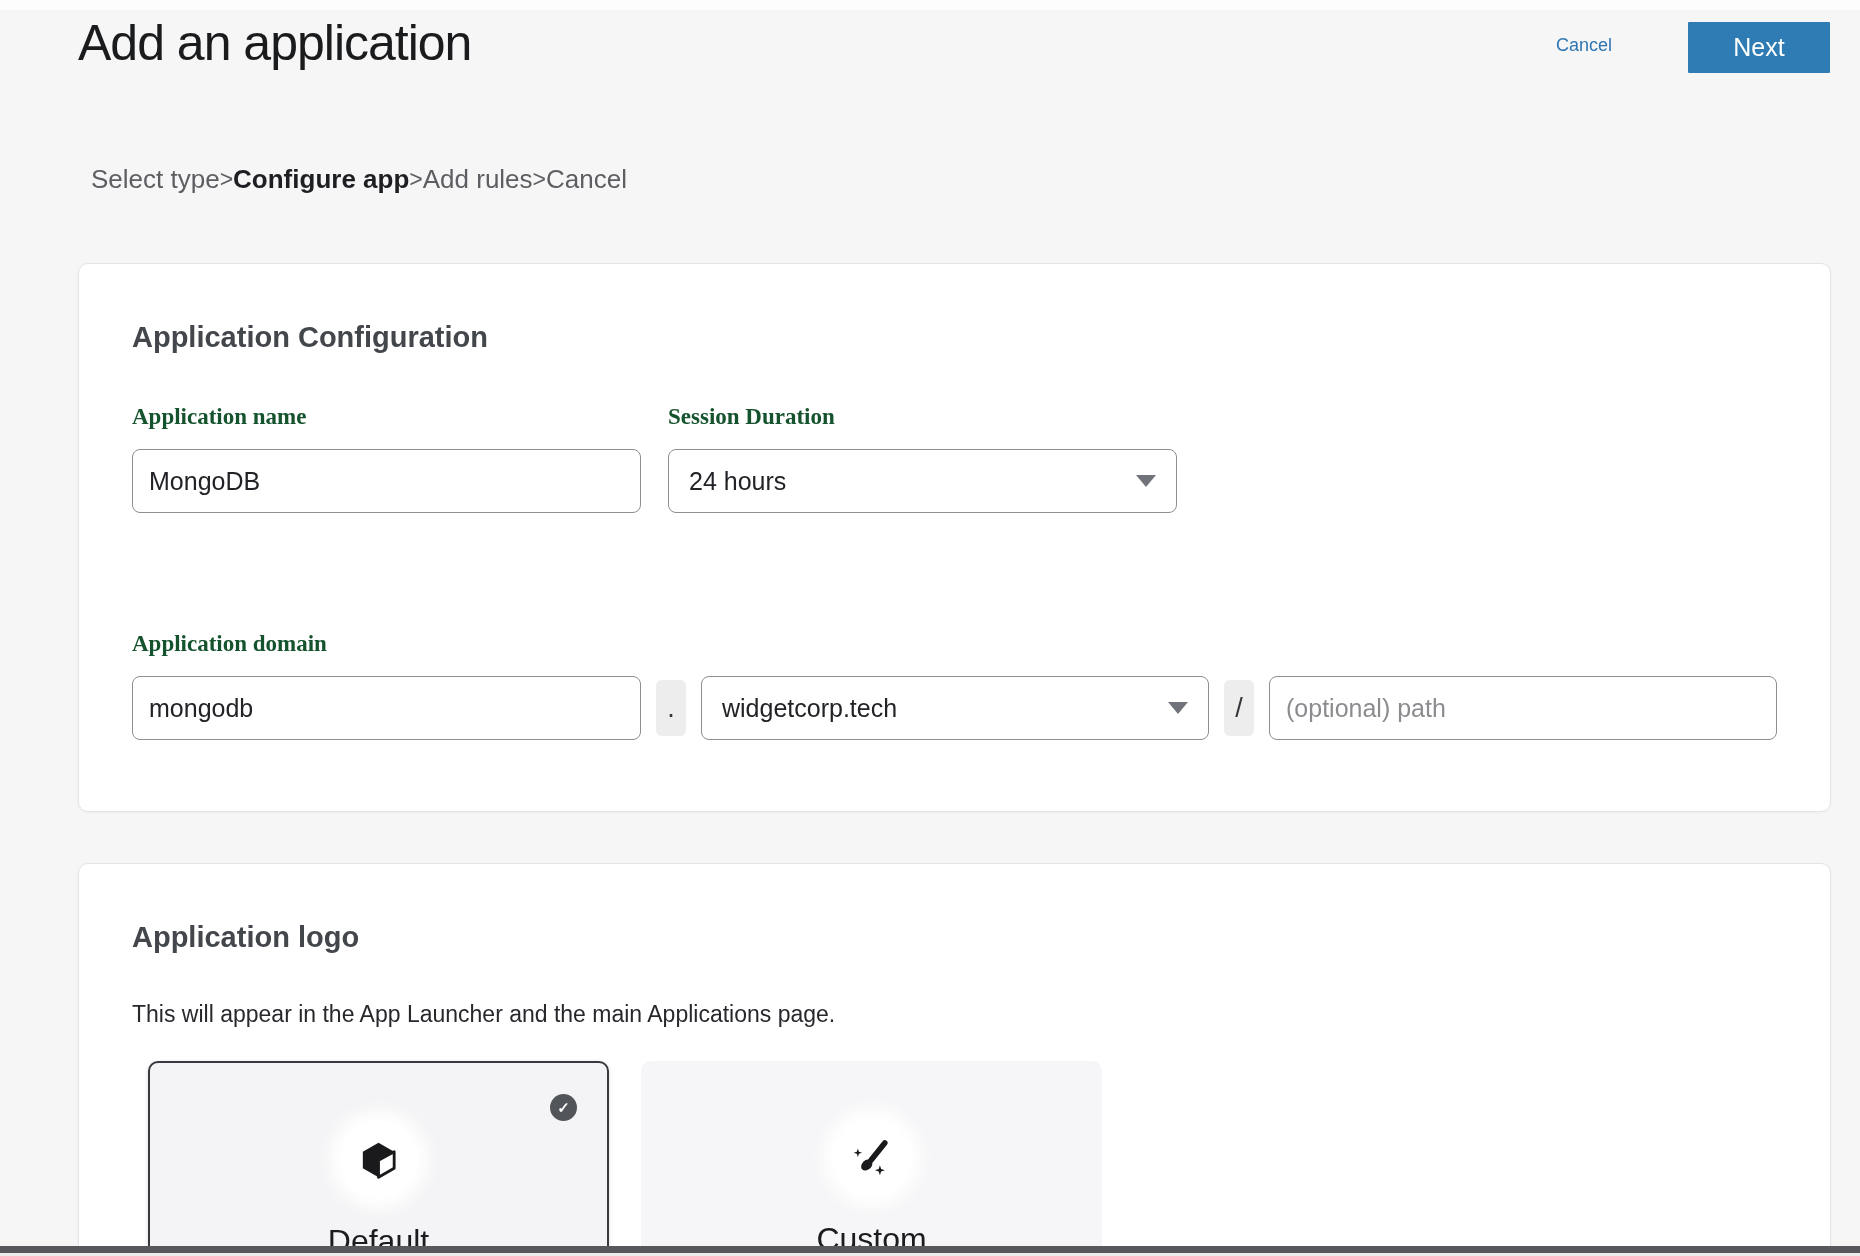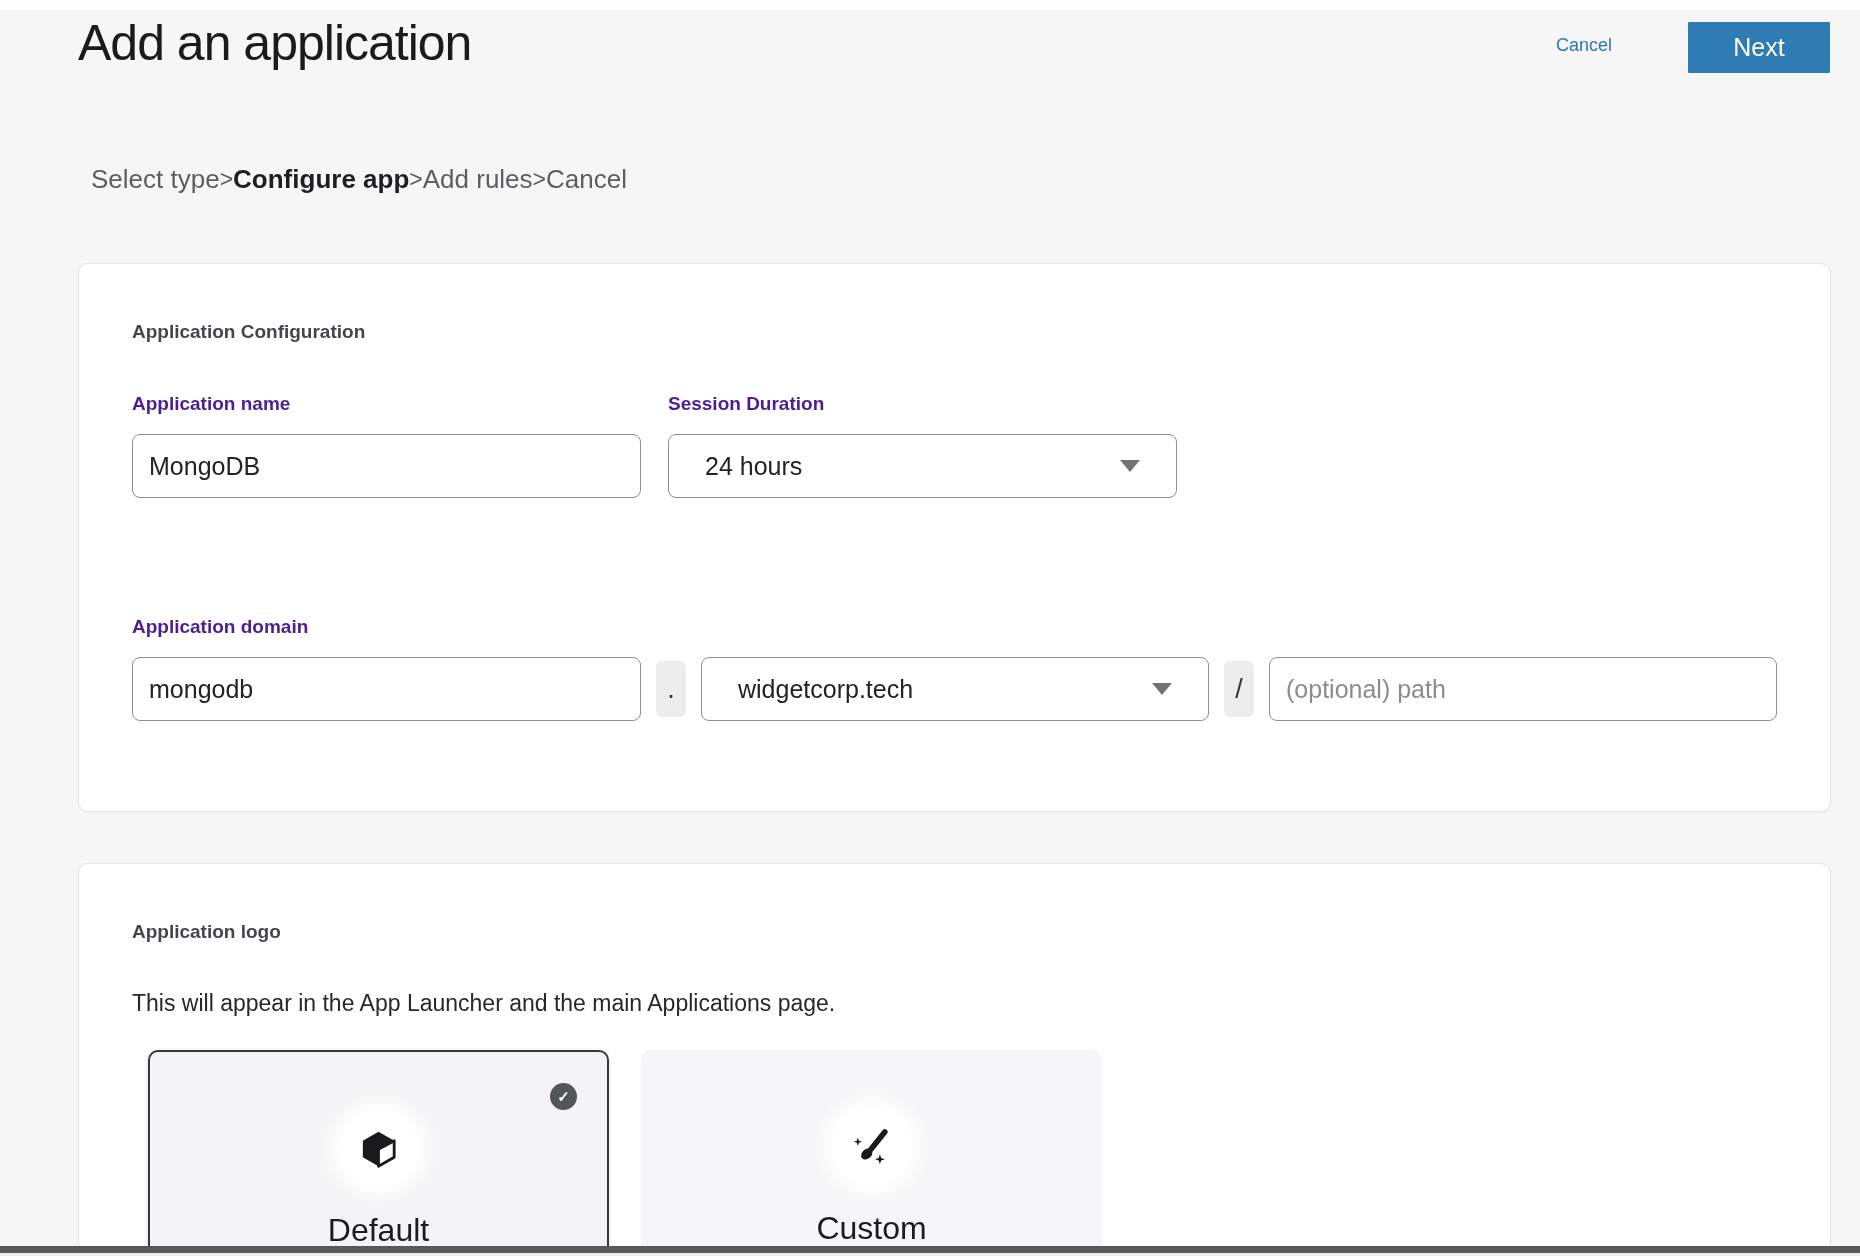--- a/index.html
+++ b/index.html
@@ -18,32 +18,32 @@
   
   .breadcrumb{position:absolute;left:91px;top:164px;display:flex;align-items:center;
     font-size:26px;color:#5d5e62;}
   .breadcrumb .step{cursor:pointer;}
   .breadcrumb .step.active{color:#1e1f22;font-weight:bold;}
   .breadcrumb .sep{font-size:23px;color:#5d5e62;}
   
   .card{position:absolute;left:78px;width:1753px;background:#ffffff;border:1px solid #e4e4e6;
     border-radius:10px;box-sizing:border-box;padding:0 53px;
     box-shadow:0 1px 3px rgba(0,0,0,0.04);}
-  .card h2{margin:0;padding-top:57px;font-size:19px;font-weight:bold;color:#43464b;}
+  .card h2{margin:0;padding-top:57px;font-size:29px;font-weight:bold;color:#43464b;}
   .card-config{top:263px;height:549px;}
   .field-row{display:flex;gap:27px;margin-top:50px;}
   .fld{width:509px;}
-  .fld-label{display:block;font-size:19px;font-weight:bold;color:#4c1d95;margin-bottom:19px;}
+  .fld-label{display:block;font-size:23px;font-weight:bold;color:#14532d;margin-bottom:19px;font-family:Liberation Serif, serif;}
   .text-input{display:block;width:100%;height:64px;box-sizing:border-box;border:1px solid #8f8f90;
     border-radius:8px;background:#fff;font-size:25px;color:#222327;padding:0 16px;
     font-family:inherit;outline:none;}
   .text-input::placeholder{color:#8b8c8f;}
   .select-box{height:64px;box-sizing:border-box;border:1px solid #8f8f90;border-radius:8px;
     background:#fff;display:flex;align-items:center;justify-content:space-between;
-    padding:0 36px;font-size:25px;color:#222327;cursor:pointer;}
+    padding:0 20px;font-size:25px;color:#222327;cursor:pointer;}
   .caret{width:0;height:0;border-left:10px solid transparent;border-right:10px solid transparent;
     border-top:12px solid #707379;}
   .domain-label{margin-top:118px;}
   .domain-row{display:flex;align-items:center;gap:15px;margin-top:19px;}
   .domain-row .sub-input{width:509px;flex:none;}
   .domain-row .domain-select{width:508px;flex:none;}
   .chip{flex:none;width:30px;height:56px;background:#ededee;border-radius:6px;
     display:flex;align-items:center;justify-content:center;font-size:27px;color:#35363a;}
   .chip.dot{align-items:flex-end;padding-bottom:12px;box-sizing:border-box;}
   .domain-row .path-input{flex:1;}

